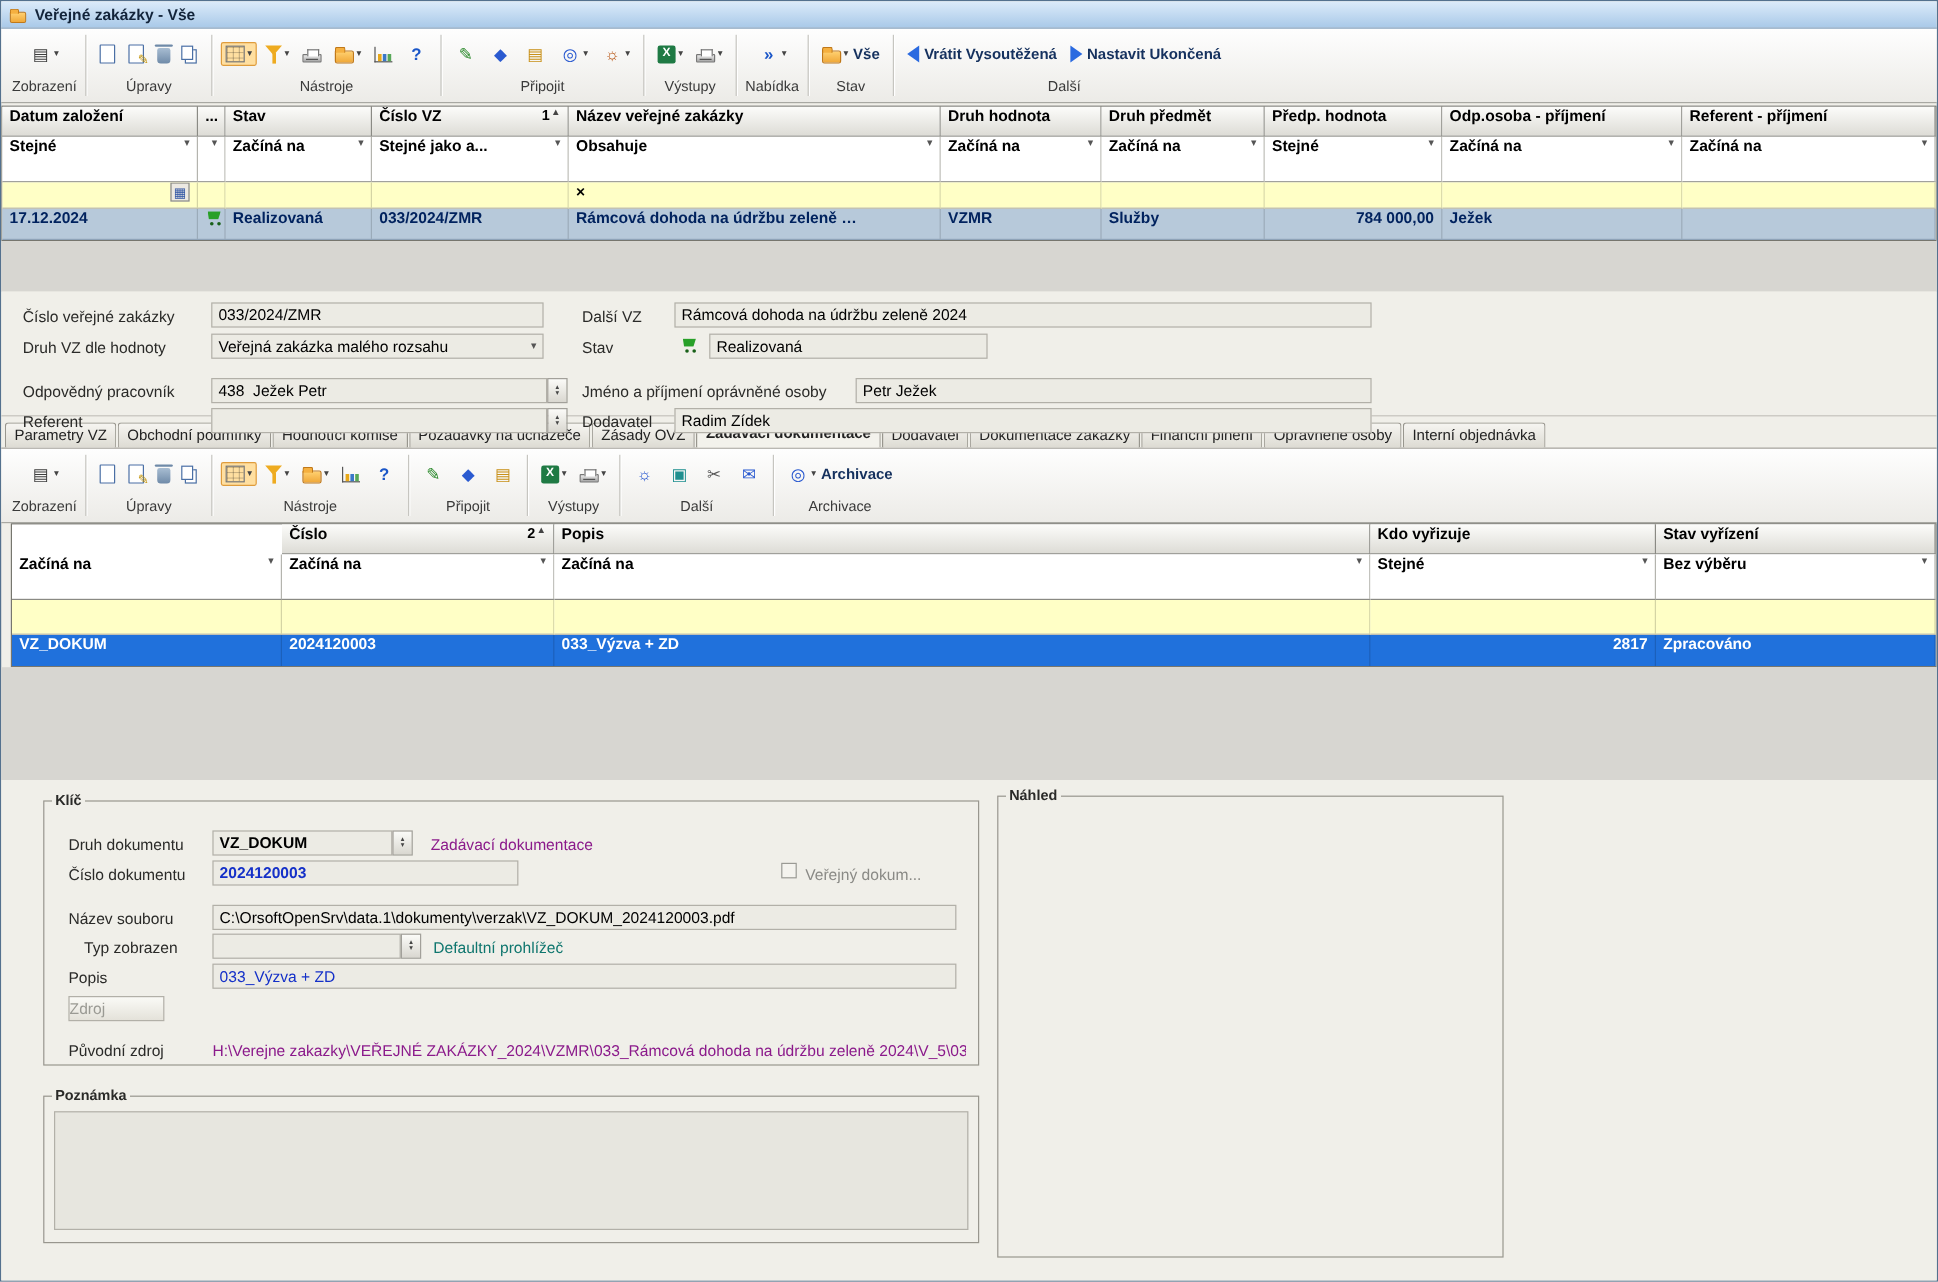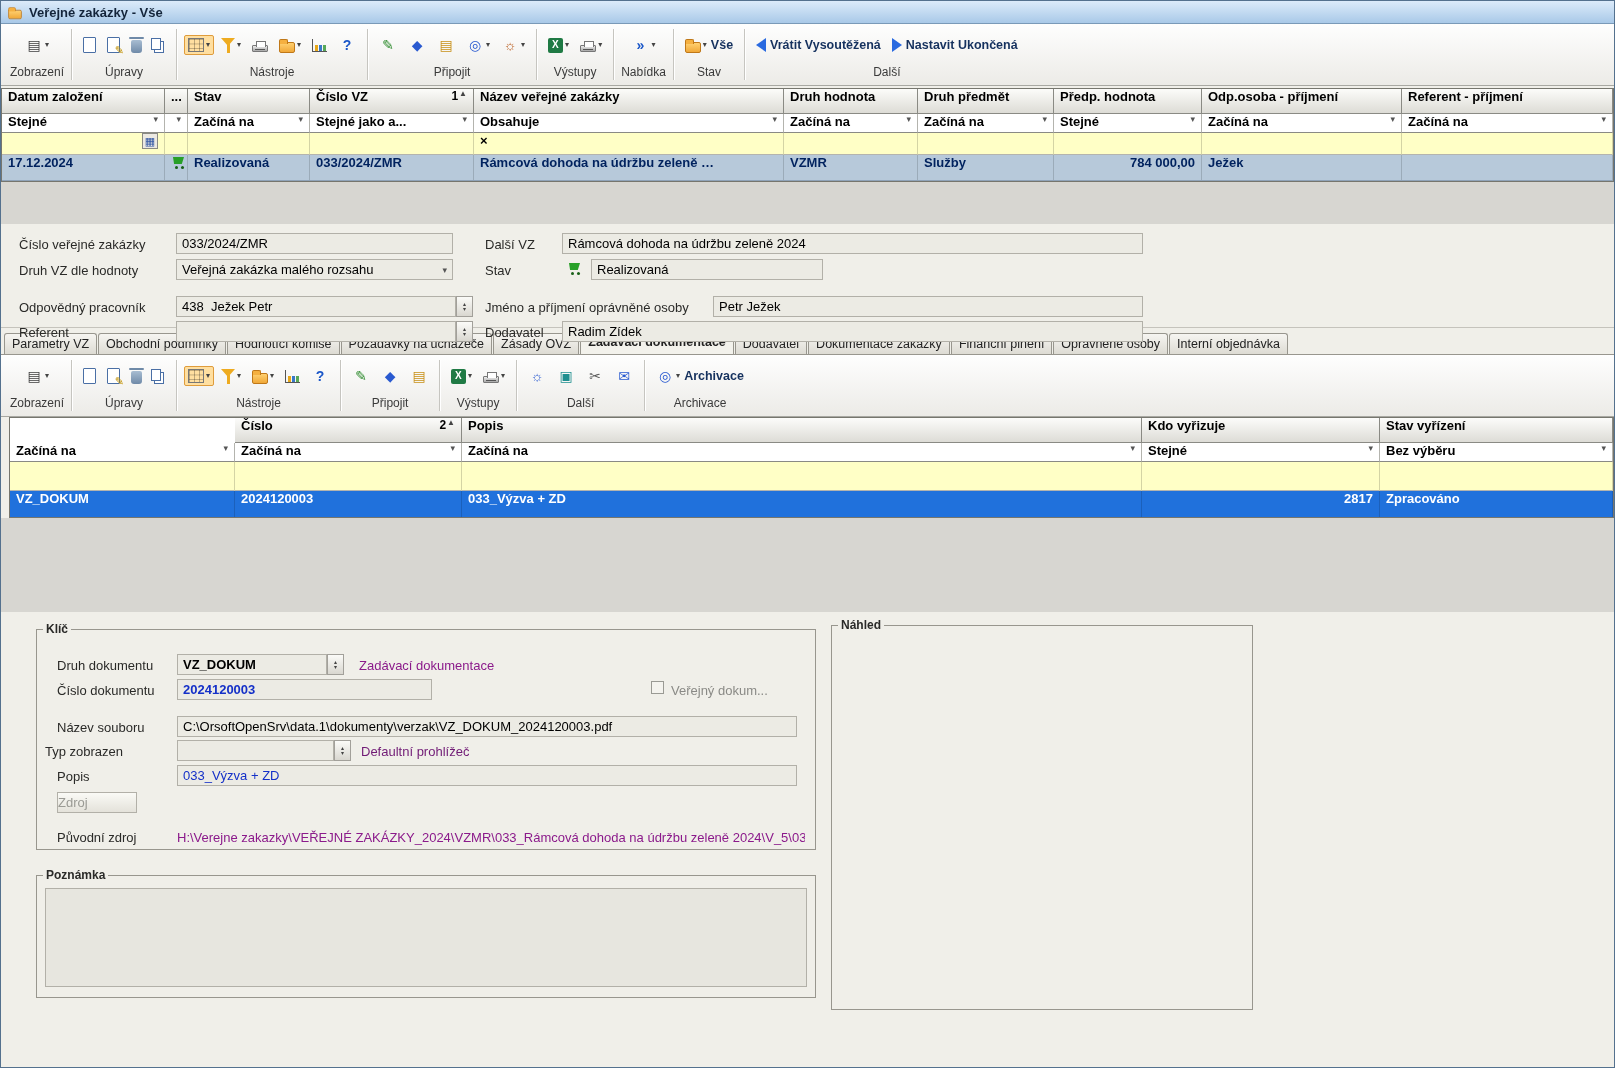--- a/index.html
+++ b/index.html
@@ -43,21 +43,21 @@
 .k-arrl{width:0;height:0;border:7px solid transparent;border-right:10px solid #2a6ae0;border-left:none}
 .k-arrr{width:0;height:0;border:7px solid transparent;border-left:10px solid #2a6ae0;border-right:none}
 
 .grid{border:1px solid #76766e;background:#fff;margin-top:2px}
 .g2{margin-left:8px;margin-top:0}
 .grow{display:flex}
 .grow .gcell:last-child{flex:1}
 .gcell{display:flex;align-items:flex-start;padding:0 6px;overflow:hidden;white-space:nowrap}
 .ghead{height:25px}
 .ghead .gcell{font-weight:bold;border-right:1px solid #8a8a84;border-bottom:1px solid #8a8a84;background:linear-gradient(#fcfcfa,#dddcd6)}
-.gfilter{height:19px}
+.gfilter{height:38px}
 .gfilter .gcell{font-weight:bold;background:#fff;border-right:1px solid #b4b4ae;border-bottom:1px solid #8a8a84}
 .gentry{height:22px}
 .gentry.tall{height:29px}
 .gentry .gcell{background:#ffffc6;border-right:1px solid #d4d4a4;border-bottom:1px solid #b4b4ae}
 .gdata{height:26px}
 .gdata .gcell{border-right:1px solid rgba(0,0,0,.15)}
 .gdata.steel{background:#b7c9da;color:#00225e;font-weight:bold;border-bottom:1px solid #8fa3b8}
 .gdata.selected{background:#2071dc;color:#fff;font-weight:bold}
 .sortn{margin-left:auto;font-weight:bold;font-size:12px}
 .sorta{font-size:8px;margin-left:1px;color:#444}
@@ -69,21 +69,21 @@
 .filler1{height:42px;background:#d7d6d1}
 .filler2{height:94px;background:#d7d6d1}
 
 .detail{position:relative;height:104px;background:#f0efe9;border-bottom:1px solid #c5c3bc}
 .lbl{position:absolute;color:#2a2a28;white-space:nowrap}
 .inp{position:absolute;background:#ecebe4;border:1px solid #b2b0a8;height:21px;display:flex;align-items:center;padding:0 5px;overflow:hidden;white-space:nowrap}
 .cmb{margin-left:auto;color:#555;font-size:9px}
 .spin{position:absolute;width:17px;height:21px;background:linear-gradient(#fbfbf8,#d9d7d0);border:1px solid #a2a09a;display:flex;flex-direction:column;align-items:center;justify-content:center;font-size:6px;line-height:5px;color:#444}
 .desc{position:absolute;white-space:nowrap;overflow:hidden}
 .purple{color:#8b1a8b}
-.navy{color:#701a75}
+.navy{color:#0f766e}
 .blue{color:#1430c8;font-weight:bold}
 .gray{color:#8a8a86}
 .bold{font-weight:bold}
 
 .tabs{display:flex;align-items:flex-end;height:27px;background:#f0efe9;padding:0 3px;border-bottom:1px solid #98968e}
 .tab{border:1px solid #98968e;border-bottom:none;border-radius:3px 3px 0 0;padding:0 7px;background:linear-gradient(#f6f5f1,#dddbd3);font-size:12.5px;margin-right:1px;color:#222;height:21px;display:flex;align-items:center;white-space:nowrap}
 .tab.active{background:#f3f2ec;font-weight:bold;height:26px}
 
 .bottom{position:relative;height:427px;background:#f0efe9}
 .fs{position:absolute;border:1px solid #98968e}
@@ -599,21 +599,21 @@
       </div>
 
     <span class="chk" style="left:614px;top:45px"></span>
     <span class="desc gray" style="left:634px;top:47px">Veřejný dokum...</span>
 
     <span class="lbl" style="left:20px;top:84px">Název souboru</span>
     <div class="inp" style="left:140px;top:80px;width:620px">
         <span>C:\OrsoftOpenSrv\data.1\dokumenty\verzak\VZ_DOKUM_2024120003.pdf</span>
       </div>
 
-    <span class="lbl" style="left:8px;top:108px">Typ zobrazen</span>
+    <span class="lbl" style="left:33px;top:108px">Typ zobrazen</span>
     <div class="inp" style="left:140px;top:104px;width:157px">
         <span></span>
       </div>
     <div class="spin" style="left:297px;top:104px">
         <span>▴</span>
         <span>▾</span>
       </div>
     <span class="desc navy" style="left:324px;top:108px">Defaultní prohlížeč</span>
 
     <span class="lbl" style="left:20px;top:133px">Popis</span>

